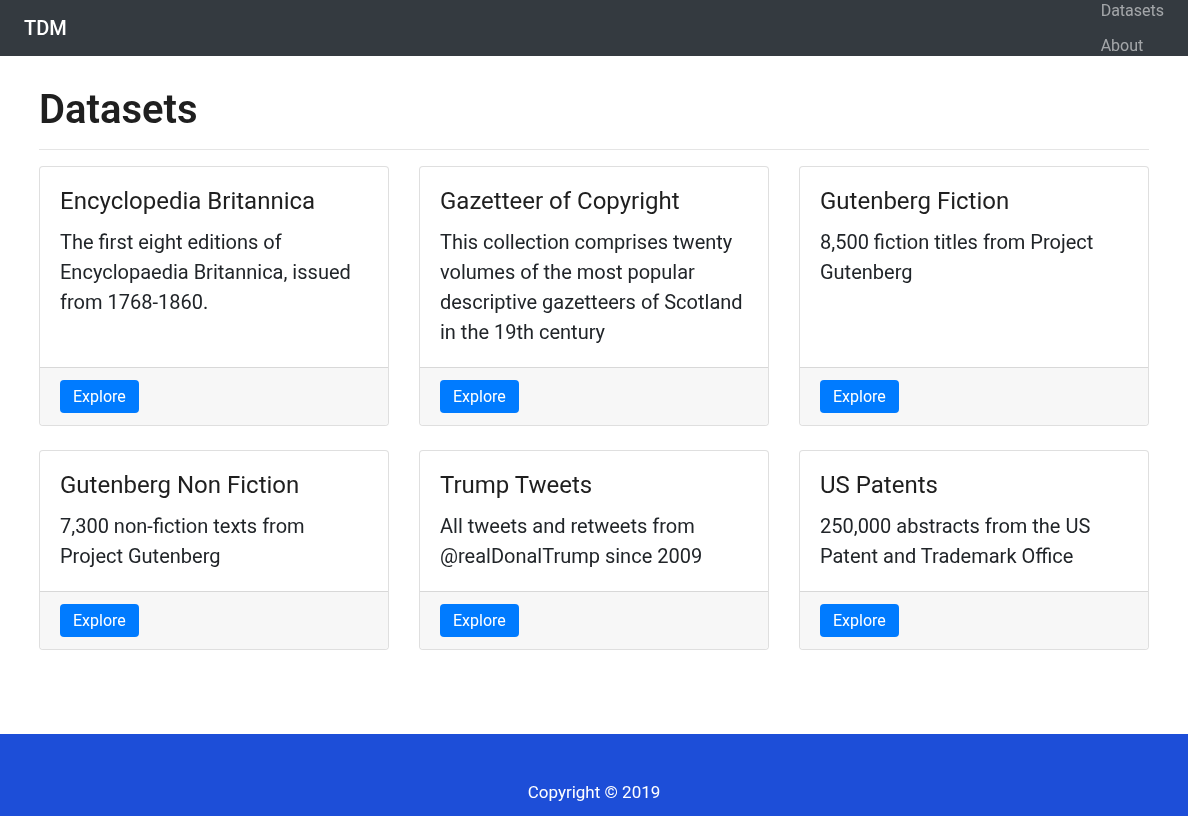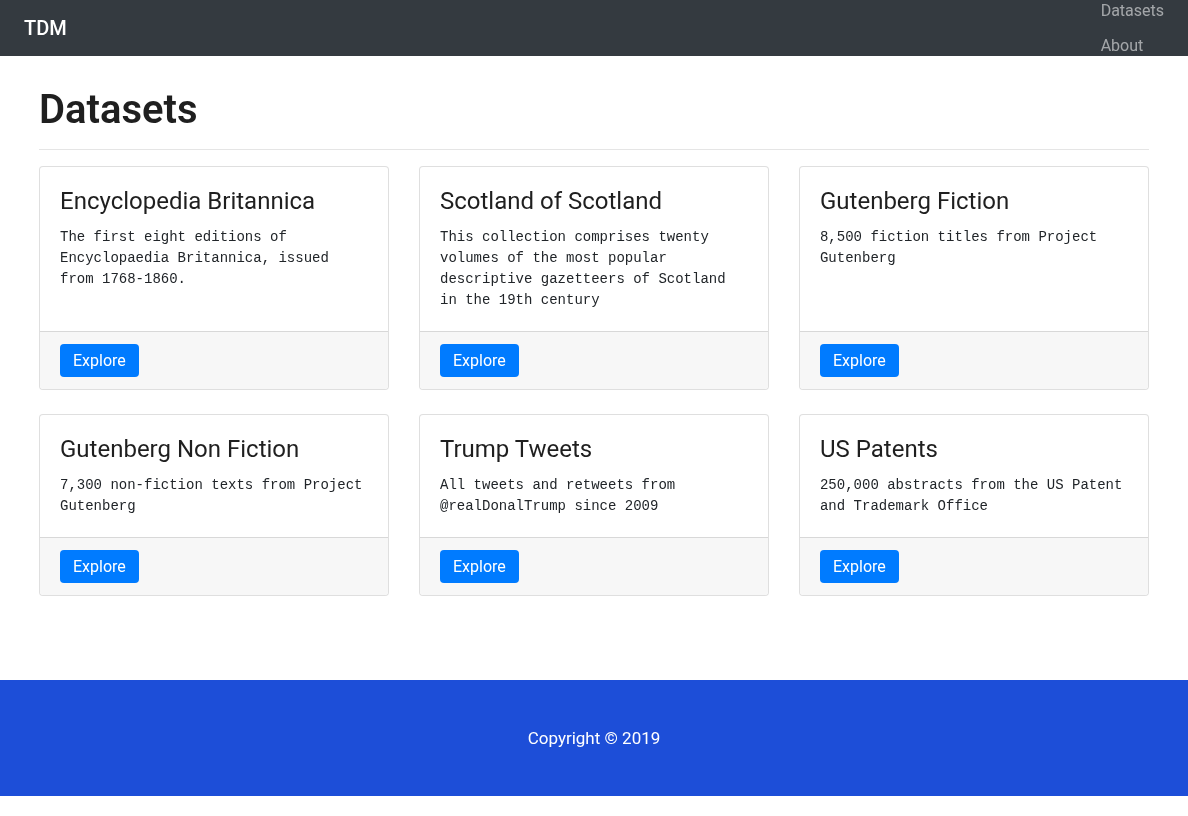--- a/index.html
+++ b/index.html
@@ -92,24 +92,23 @@
       padding: 20px;
       flex: 1 1 auto;
     }
     .card-title {
       font-size: 24px;
       font-weight: 400;
       margin-bottom: 12px;
       color: #1f1f1f;
     }
     .card-text {
-      font-size: 14px;
+      font-size: 20px;
       color: #212529;
       line-height: 1.5;
-      font-family: Liberation Mono, monospace;
     }
     .card-footer {
       padding: 12px 20px;
       background: #f7f7f7;
       border-top: 1px solid rgba(0,0,0,0.125);
       border-radius: 0 0 4px 4px;
     }
     .btn-primary {
       background: #007bff;
       color: #ffffff;
@@ -161,21 +160,21 @@
         </div>
         <div class="card-footer">
           <a href="#" class="btn-primary">Explore</a>
         </div>
       </div>
     </div>
 
     <div class="card-col">
       <div class="card">
         <div class="card-body">
-          <h4 class="card-title">Scotland of Scotland</h4>
+          <h4 class="card-title">Gazetteer of Copyright</h4>
           <p class="card-text">This collection comprises twenty volumes of the most popular descriptive gazetteers of Scotland in the 19th century</p>
         </div>
         <div class="card-footer">
           <a href="#" class="btn-primary">Explore</a>
         </div>
       </div>
     </div>
 
     <div class="card-col">
       <div class="card">

